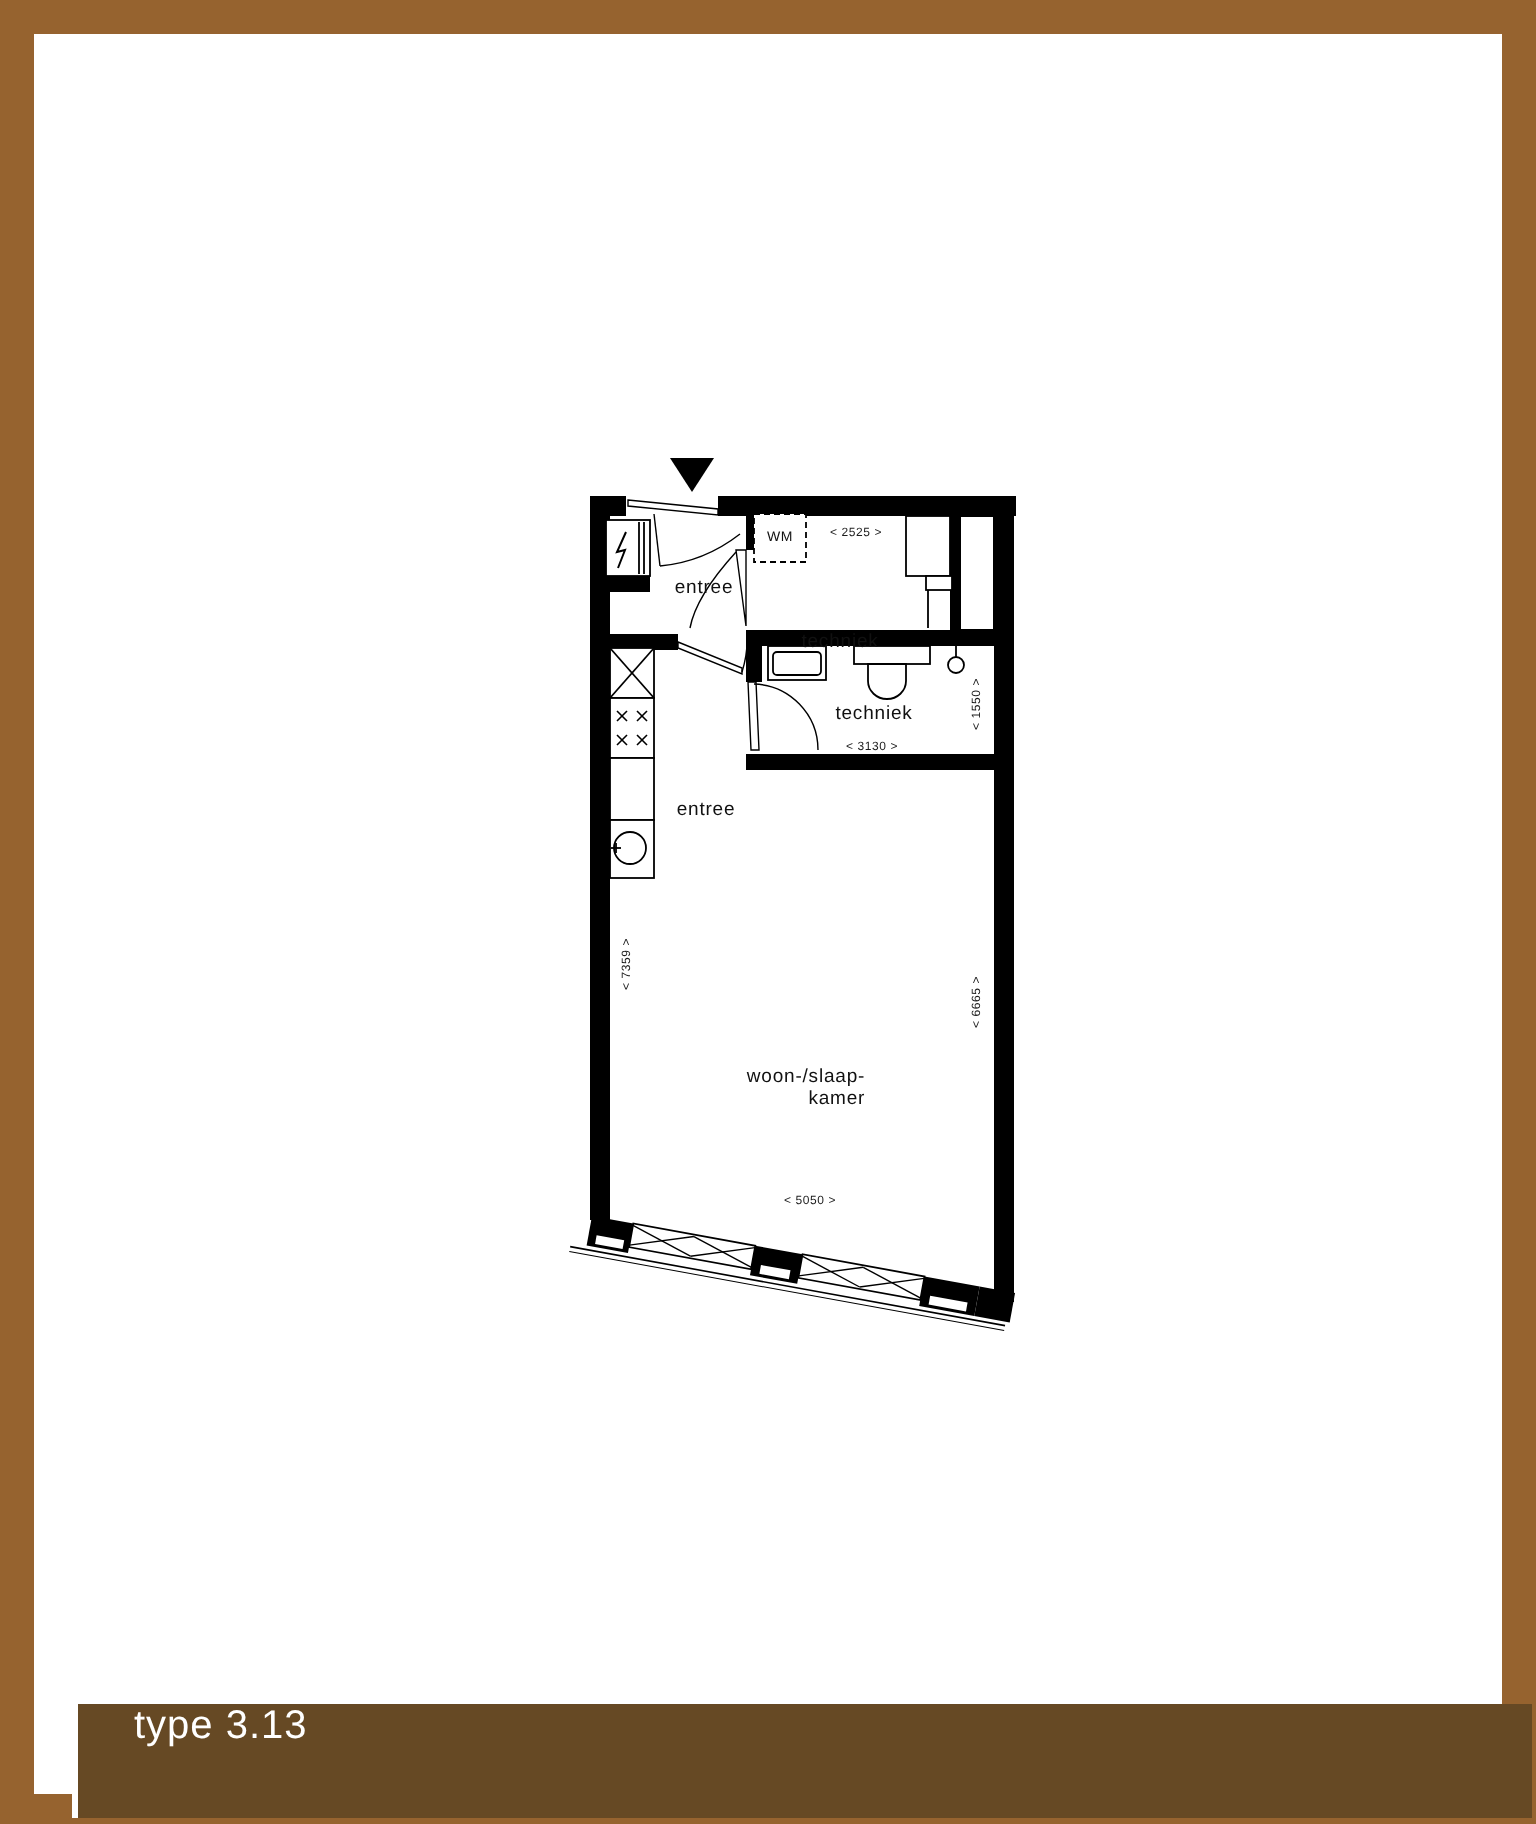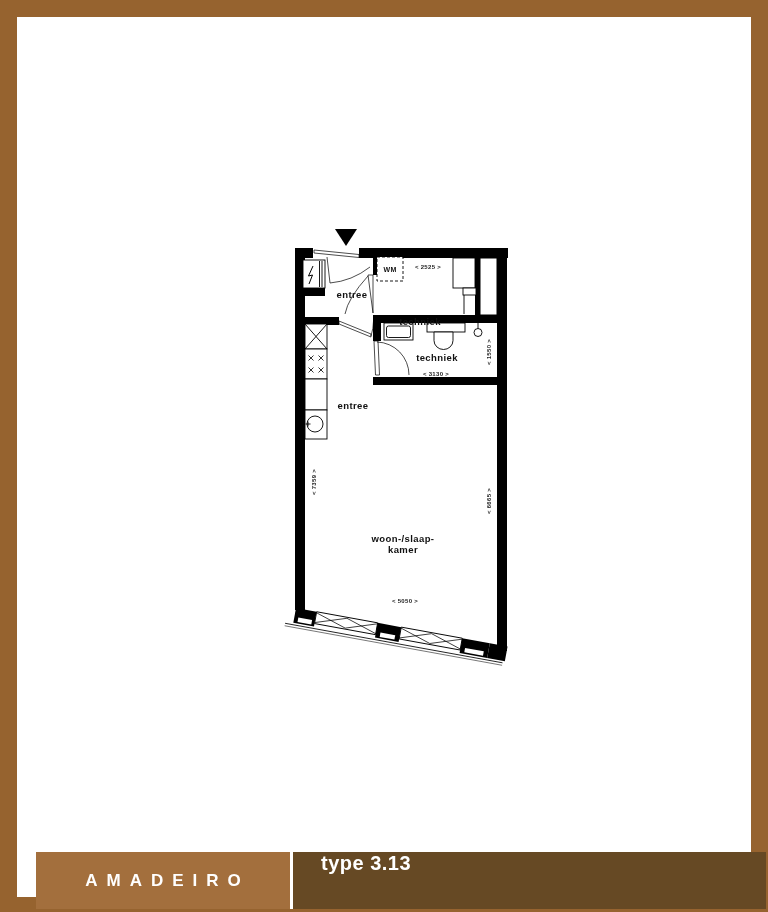--- a/index.html
+++ b/index.html
@@ -1,22 +1,22 @@
 <!DOCTYPE html>
 <html><head>
 <meta charset="utf-8">
 <style>
   html,body{margin:0;padding:0;width:768px;height:912px;overflow:hidden;
     font-family:"Liberation Sans", sans-serif;}
   .page{position:absolute;inset:0;background:#96632F;}
-  .inner{position:absolute;left:17px;top:17px;right:17px;bottom:15px;background:#ffffff;font-weight:bold;}
+  .inner{position:absolute;left:17px;top:17px;right:17px;bottom:15px;background:#ffffff;}
   .plan-svg{position:absolute;left:0;top:0;}
   .label{position:absolute;transform:translate(-50%,-50%);white-space:nowrap;color:#111;}
   .room-label{font-size:9.5px;letter-spacing:0.4px;}
-  .room-label-2l{text-align:center;line-height:11px;}
+  .room-label-2l{text-align:right;line-height:11px;}
   .dim-label{font-size:6px;letter-spacing:0.3px;color:#1c1c1c;}
   .dim-vert{transform:translate(-50%,-50%) rotate(-90deg);}
   .wm-label{font-size:7px;letter-spacing:0.3px;color:#111;}
   .footer{position:absolute;left:19px;top:835px;width:730px;height:57px;display:flex;}
   .footer-left{width:254px;background:#A36F3D;display:flex;align-items:center;
     justify-content:center;color:#fff;font-size:17px;letter-spacing:9px;text-indent:9px;}
   .footer-divider{width:3px;background:#ffffff;}
   .footer-right{flex:1;background:#664924;display:flex;
     color:#fff;font-size:20px;letter-spacing:0.5px;padding-left:28px;}
 </style>
@@ -155,23 +155,20 @@
     <div class="label wm-label" style="left:373px;top:252px;">WM</div>
 
     <div class="label dim-label" style="left:411px;top:250px;">&lt; 2525 &gt;</div>
     <div class="label dim-label" style="left:419px;top:357px;">&lt; 3130 &gt;</div>
     <div class="label dim-label dim-vert" style="left:472px;top:335px;">&lt; 1550 &gt;</div>
     <div class="label dim-label dim-vert" style="left:297px;top:465px;">&lt; 7359 &gt;</div>
     <div class="label dim-label dim-vert" style="left:472px;top:484px;">&lt; 6665 &gt;</div>
     <div class="label dim-label" style="left:388px;top:584px;">&lt; 5050 &gt;</div>
 
     <div class="footer">
-      <div class="footer-left">
-        <span>AMADEIRO</span>
-      </div>
       <div class="footer-divider"></div>
       <div class="footer-right">
         <span>type 3.13</span>
       </div>
     </div>
 
   </div>
 </div>
 
 </body></html>

